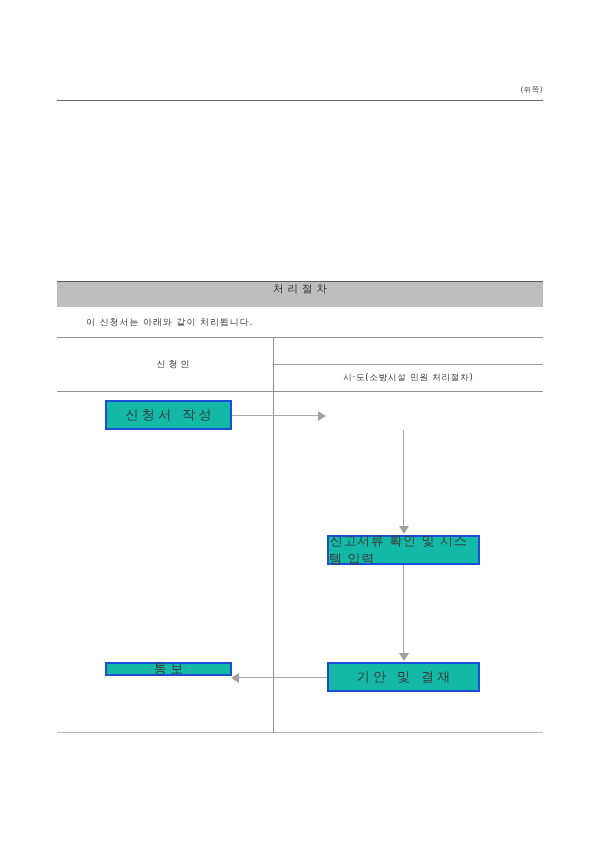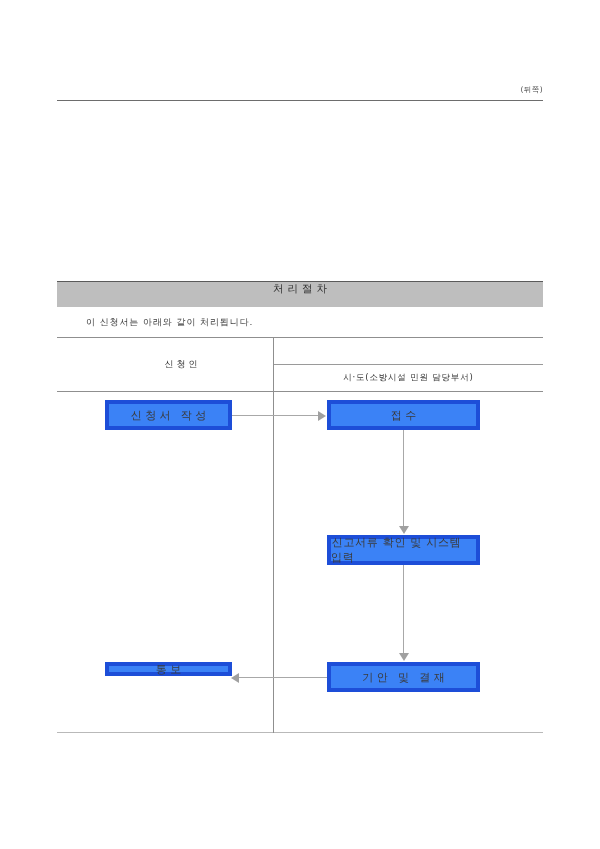--- a/index.html
+++ b/index.html
@@ -102,37 +102,37 @@
   .col-head {
     position: absolute;
     display: flex;
     align-items: center;
     justify-content: center;
     font-size: 9px;
     letter-spacing: 3px;
     color: #333333;
     text-indent: 3px;
   }
-  .col-head.applicant { left: 16px; top: 0; width: 216px; height: 54px; }
+  .col-head.applicant { left: 8px; top: 0; width: 216px; height: 54px; }
   .col-head.agency    { left: 216px; top: 0; width: 270px; height: 27px; }
   .col-head.dept {
     left: 216px; top: 27px; width: 270px; height: 27px;
     letter-spacing: 0.8px; text-indent: 0.8px; font-size: 8.5px;
   }
 
   
   .flow-box {
     position: absolute;
-    border: 4px solid #1d4ed8;
-    background: #3b82f6;
+    border: 2px solid #1d4ed8;
+    background: #14b8a6;
     box-sizing: border-box;
     display: flex;
     align-items: center;
     justify-content: center;
-    font-size: 11px;
+    font-size: 13px;
     color: #3a3a3a;
     z-index: 3;
   }
   .flow-box.wide-space { letter-spacing: 3.4px; text-indent: 3.4px; }
   .flow-box.tight      { letter-spacing: 0.7px; text-indent: 0.7px; }
 
   .box-apply  { left: 48px;  top: 63px;  width: 127px; height: 30px; }
   .box-accept { left: 270px; top: 63px;  width: 153px; height: 30px; }
   .box-verify { left: 270px; top: 198px; width: 153px; height: 30px; }
   .box-draft  { left: 270px; top: 325px; width: 153px; height: 30px; }
@@ -203,38 +203,37 @@
     <div class="line hline top"></div>
     <div class="line hline mid-right"></div>
     <div class="line hline header-bot"></div>
     <div class="line hline bottom"></div>
     <div class="line vline divider"></div>
 
     <div class="col-head applicant">
       <span>신청인</span>
     </div>
     <div class="col-head dept">
-      <span>시·도(소방시설 민원 담당부서)</span>
+      <span>시·도(소방시설 민원 처리절차)</span>
     </div>
 
     <div class="conn conn-h conn-apply-accept"></div>
     <div class="arrow arrow-right arrow-to-accept"></div>
 
     <div class="conn conn-v conn-accept-verify"></div>
     <div class="arrow arrow-down arrow-to-verify"></div>
 
     <div class="conn conn-v conn-verify-draft"></div>
     <div class="arrow arrow-down arrow-to-draft"></div>
 
     <div class="conn conn-h conn-draft-notify"></div>
     <div class="arrow arrow-left arrow-to-notify"></div>
 
     <div class="flow-box wide-space box-apply">신청서 작성</div>
 
-    <div class="flow-box wide-space box-accept">접수</div>
 
     <div class="flow-box wide-space box-draft">기안 및 결재</div>
 
     <div class="flow-box tight box-verify">신고서류 확인 및 시스템 입력</div>
 
     <div class="flow-box wide-space box-notify">통보</div>
 
   </div>
 </div>
 

